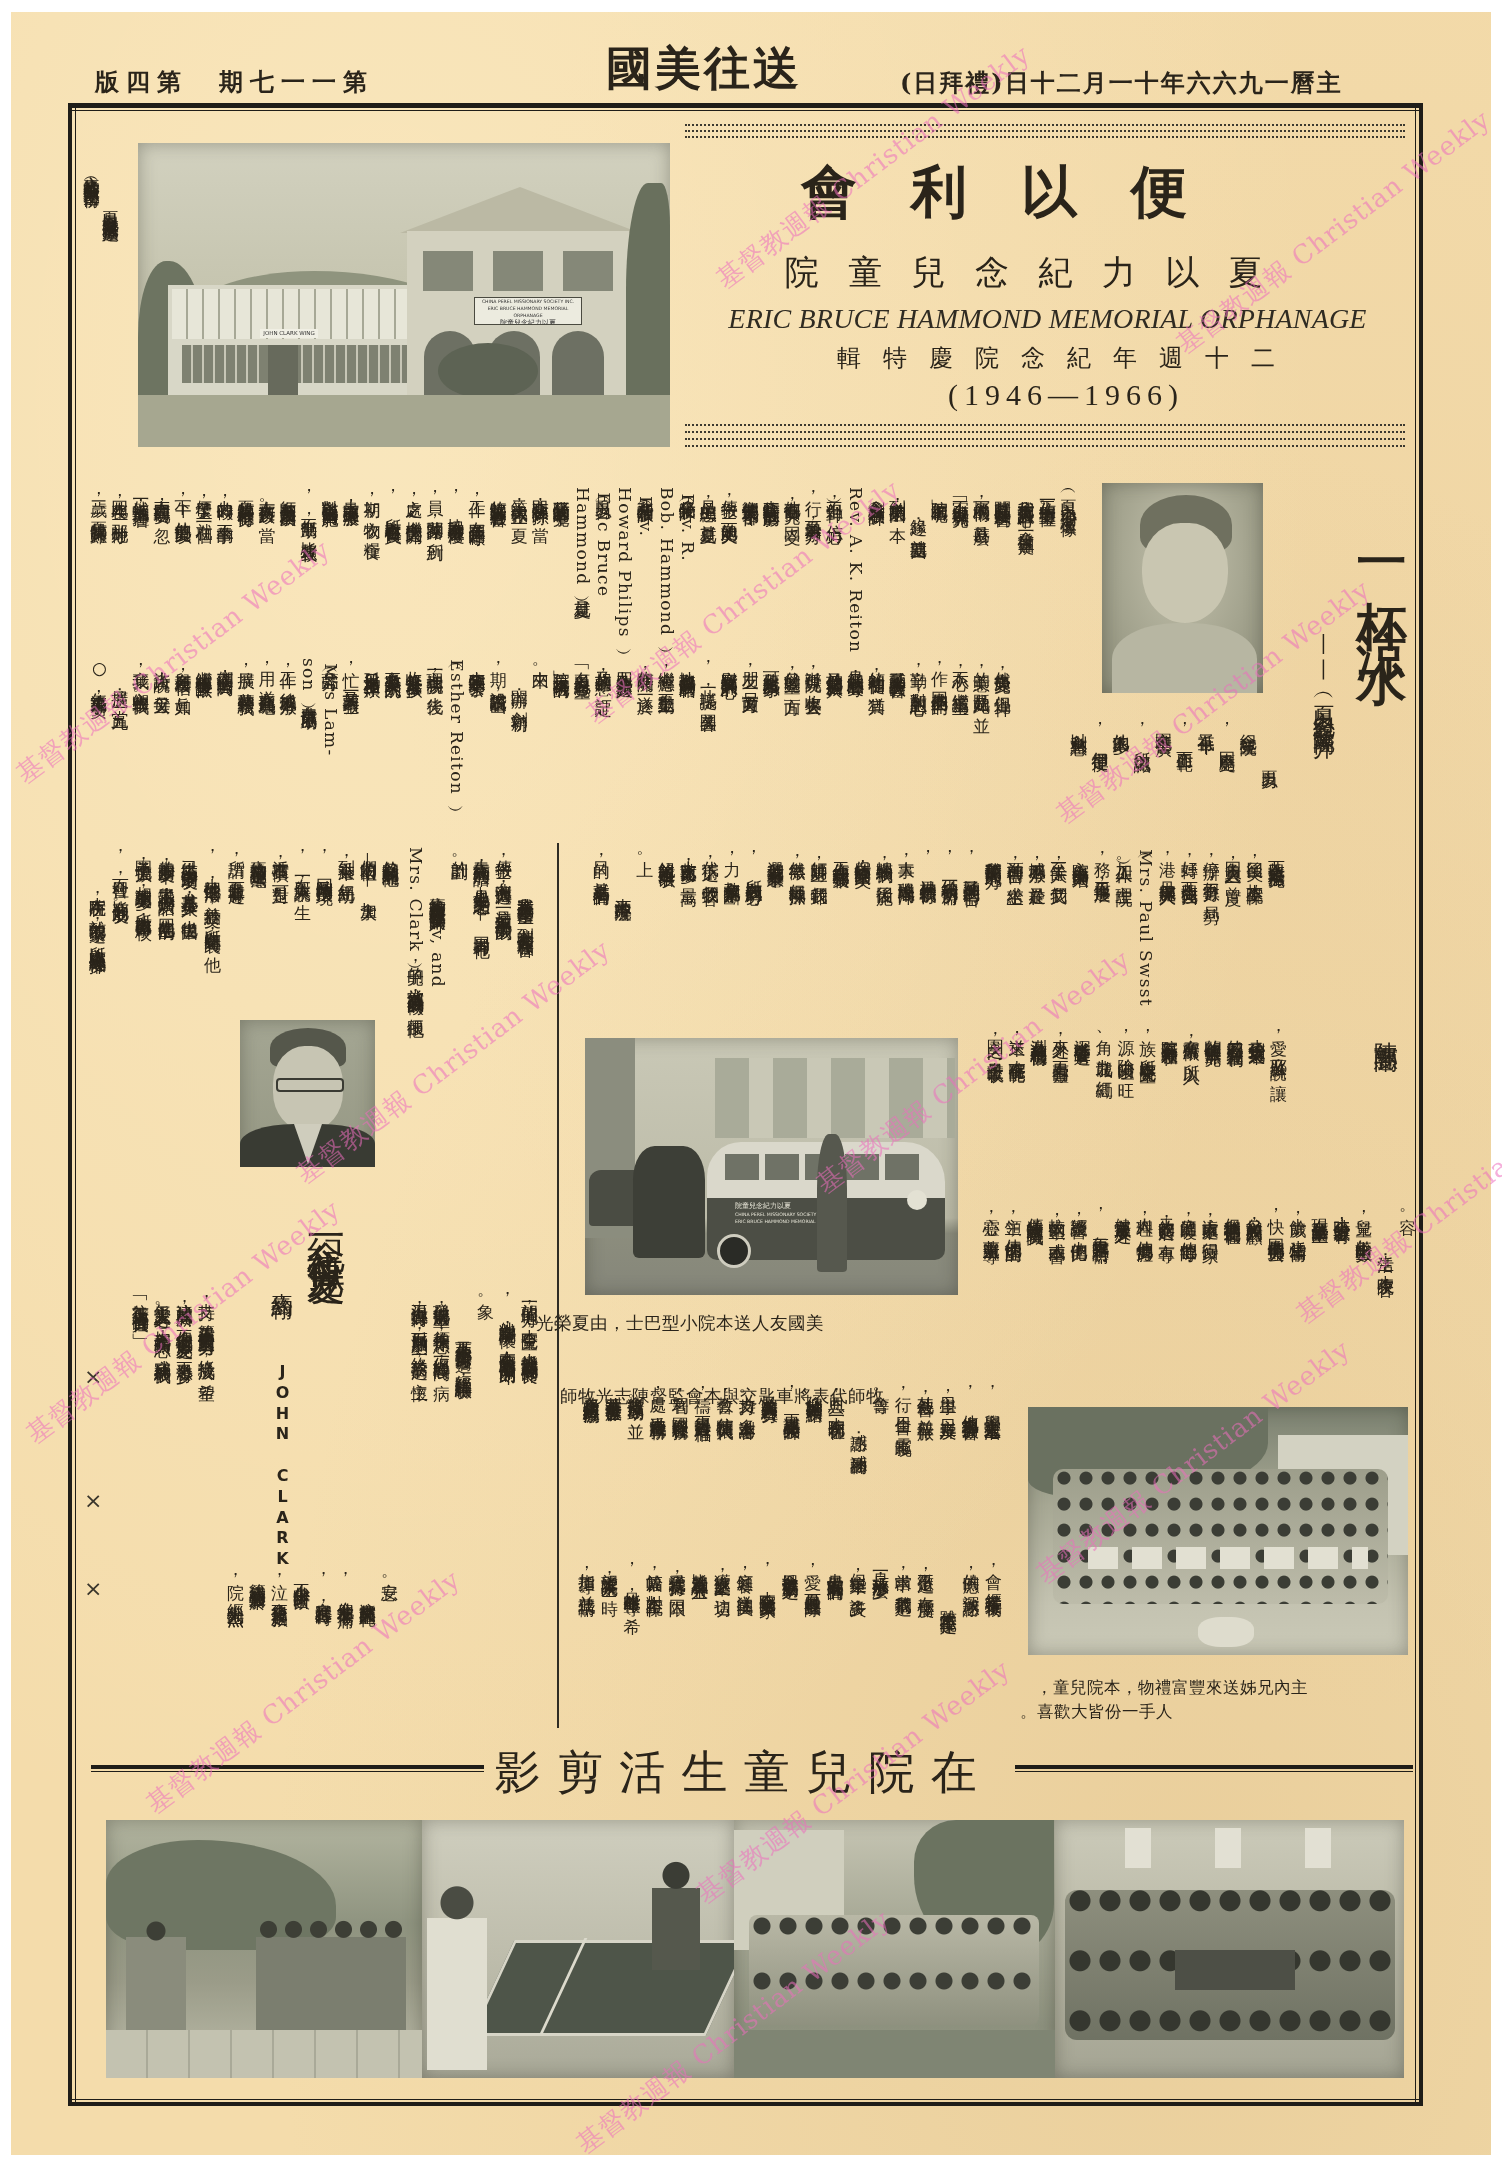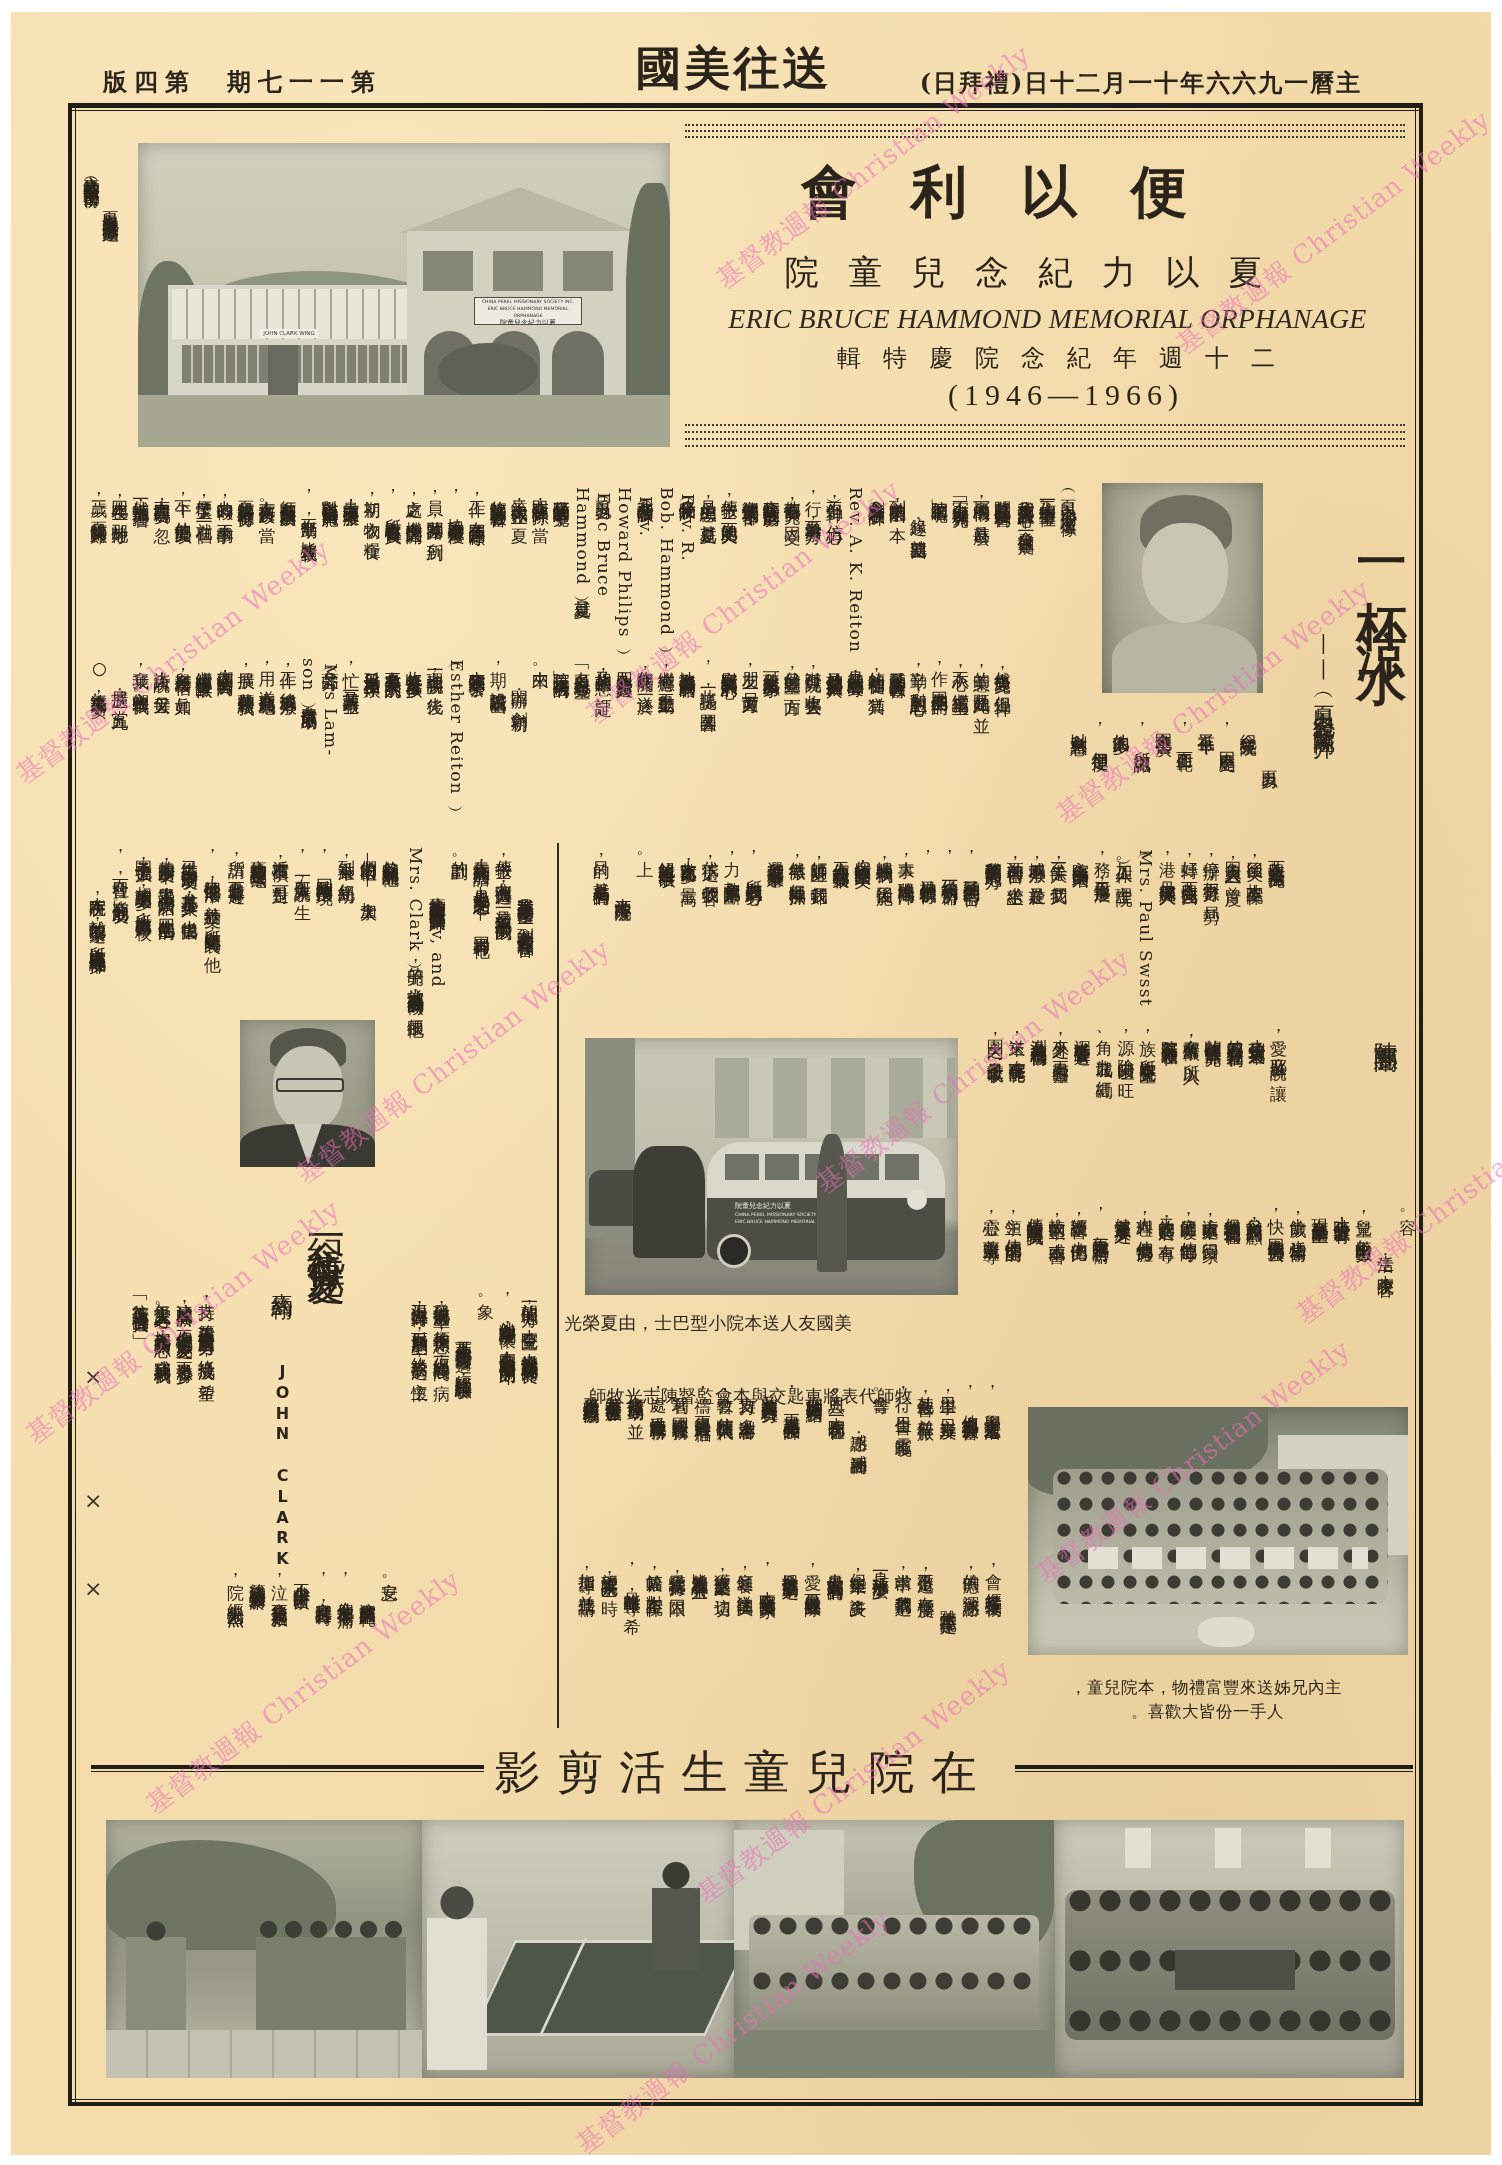--- a/index.html
+++ b/index.html
@@ -1,20 +1,20 @@
 <!DOCTYPE html>
 <html><head>
 <meta charset="utf-8">
 <style>
 html,body{margin:0;padding:0;}
 body{width:1502px;height:2165px;position:relative;background:#ffffff;overflow:hidden;font-family:"DejaVu Serif",serif;color:#2a241a;}
 #paper{position:absolute;left:11px;top:12px;width:1480px;height:2143px;background:#f4dcab;
   background-image:radial-gradient(ellipse at 25% 18%,rgba(255,241,206,.5),rgba(0,0,0,0) 60%),radial-gradient(ellipse at 80% 88%,rgba(214,182,128,.35),rgba(0,0,0,0) 55%),radial-gradient(ellipse at 90% 30%,rgba(230,200,150,.3),rgba(0,0,0,0) 50%);}
 .abs{position:absolute;}
-.rtl{position:absolute;direction:rtl;unicode-bidi:bidi-override;white-space:nowrap;text-align:center;line-height:1;}
+.rtl{position:absolute;direction:rtl;unicode-bidi:bidi-override;white-space:nowrap;text-align:left;line-height:1;}
 .vt{position:absolute;writing-mode:vertical-rl;text-orientation:mixed;white-space:pre;font-family:"DejaVu Serif",serif;font-size:17px;letter-spacing:1.3px;color:#2a241a;font-kerning:none;}
 .rule-h{position:absolute;border-top:5px solid #1f1d18;border-bottom:1.5px solid #1f1d18;height:2px;}
 .rule-v{position:absolute;width:3px;border-left:4px solid #1f1d18;border-right:1.5px solid #1f1d18;}
 .dots{position:absolute;left:685px;width:720px;height:0;border-top:2px dotted #3b382f;}
 .photo{position:absolute;overflow:hidden;box-shadow:inset 0 0 18px rgba(40,40,30,.35);}
 .photo .abs{position:absolute;}
 .wm{position:absolute;font-family:"DejaVu Serif",serif;font-size:26px;color:rgba(236,110,190,.55);white-space:nowrap;transform:rotate(-37deg);transform-origin:0 50%;pointer-events:none;letter-spacing:1px;}
 .xmark{position:absolute;font-size:22px;color:#3a362c;font-family:"DejaVu Sans",sans-serif;}
 </style>
 </head>

